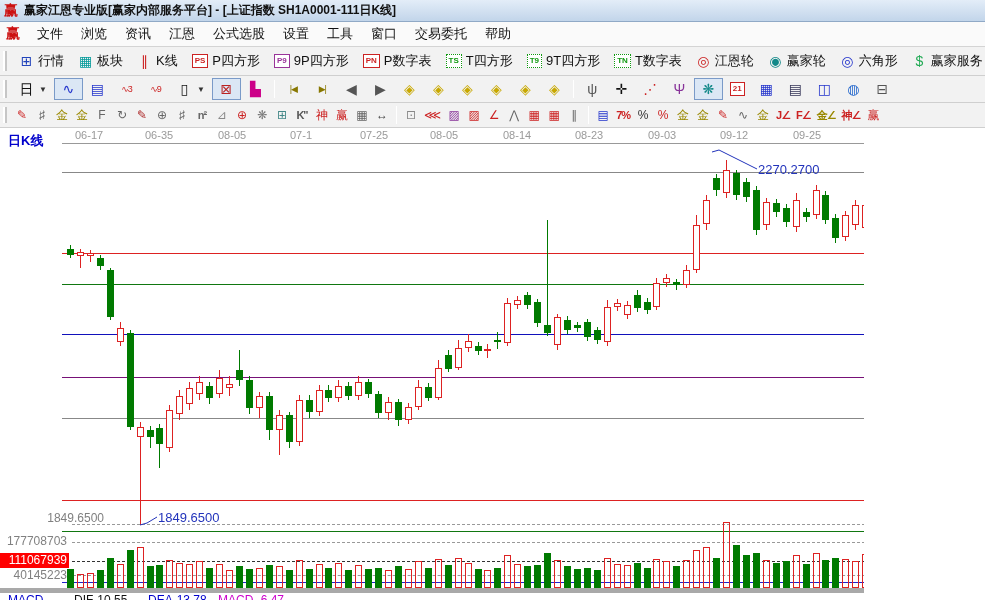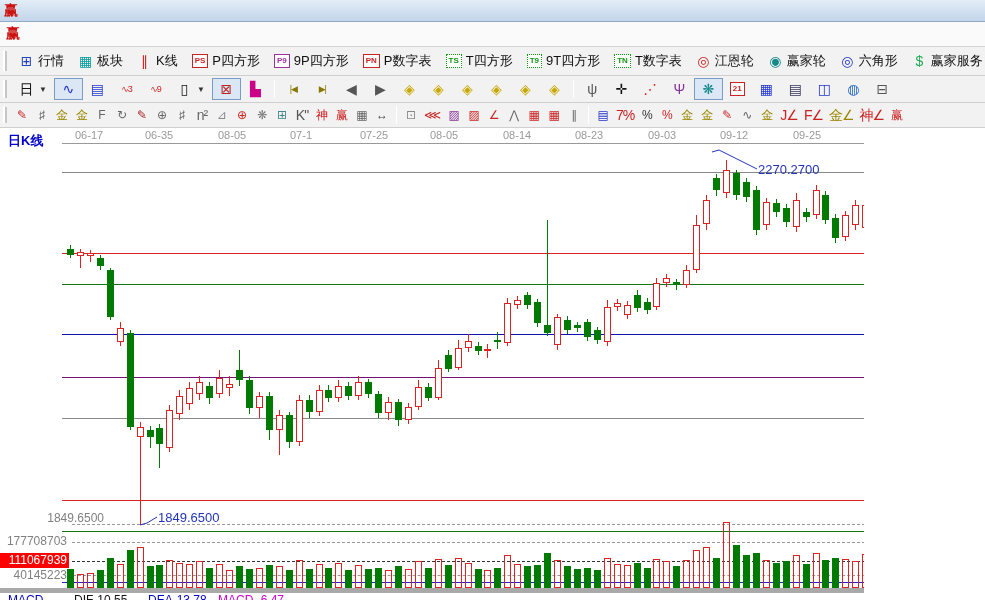--- a/index.html
+++ b/index.html
@@ -32,21 +32,21 @@
   .tbtn.sel { border:1px solid #7a9ac8; background:#dbe7f5; }
   .tbtn .g { font-size:14px; line-height:16px; min-width:15px; text-align:center; }
   .tbtn .g.wide { font-size:9px; letter-spacing:-1px; }
   .tbtn .boxg { font-size:8px; font-weight:bold; line-height:10px; padding:1px 2px;
     border:1px solid; background:#fff; }
   .boxg.dotted { border-style:dotted; }
   .tsep { width:1px; height:18px; background:#c2c2c2; border-right:1px solid #fff; margin:0 4px; }
   .arrow { font-size:8px; color:#333; margin-left:1px; }
   #toolbar-draw .tbtn { padding:1px 2px; }
   #toolbar-draw .g { font-size:12px; min-width:14px; }
-  #toolbar-draw .g.wide { font-size:14px; }
+  #toolbar-draw .g.wide { font-size:11px;font-weight:bold; }
 
   
   #chart { position:absolute; left:0; top:128px; width:864px; height:472px; background:#fff; overflow:hidden; }
   #period-label { position:absolute; left:8px; top:4px; color:#0000cc; font-weight:bold; font-size:13px; }
   .date-tick { position:absolute; top:1px; font-size:11px; color:#9a9a9a; }
   .hline { position:absolute; height:0; }
   .candle-wick, .candle-body, .vol-bar { position:absolute; }
   .plabel { position:absolute; font-size:12px; color:#808080; }
   .ann { position:absolute; font-size:13px; color:#2233bb; }
   #vol-label-current { position:absolute; left:0; width:69px; height:15px; background:#ff0000;
@@ -63,24 +63,37 @@
   .f-dif  { left:74px; color:#111; }
   .f-dea  { left:148px; color:#0000cc; }
   .f-m2   { left:218px; color:#cc00cc; }
 </style>
 </head>
 <body>
 
 <div id="app">
   <div id="titlebar">
     <span class="logo">赢</span>
+    <span class="title">赢家江恩专业版[赢家内部服务平台] - [上证指数 SH1A0001-111日K线]</span>
   </div>
 
   <div id="menubar">
     <span class="logo">赢</span>
+    <div id="menu-items" style="display:flex;">
+        <div class="menu-item">文件</div>
+        <div class="menu-item">浏览</div>
+        <div class="menu-item">资讯</div>
+        <div class="menu-item">江恩</div>
+        <div class="menu-item">公式选股</div>
+        <div class="menu-item">设置</div>
+        <div class="menu-item">工具</div>
+        <div class="menu-item">窗口</div>
+        <div class="menu-item">交易委托</div>
+        <div class="menu-item">帮助</div>
+      </div>
   </div>
 
   <div id="toolbar-main" class="toolbar">
       <div class="grip"></div>
       <div class="tbtn">
         <span class="g" style="color: rgb(34, 68, 187);">⊞</span>
         <span>行情</span>
       </div>
       <div class="tbtn">
         <span class="g" style="color: rgb(0, 153, 153);">▦</span>

